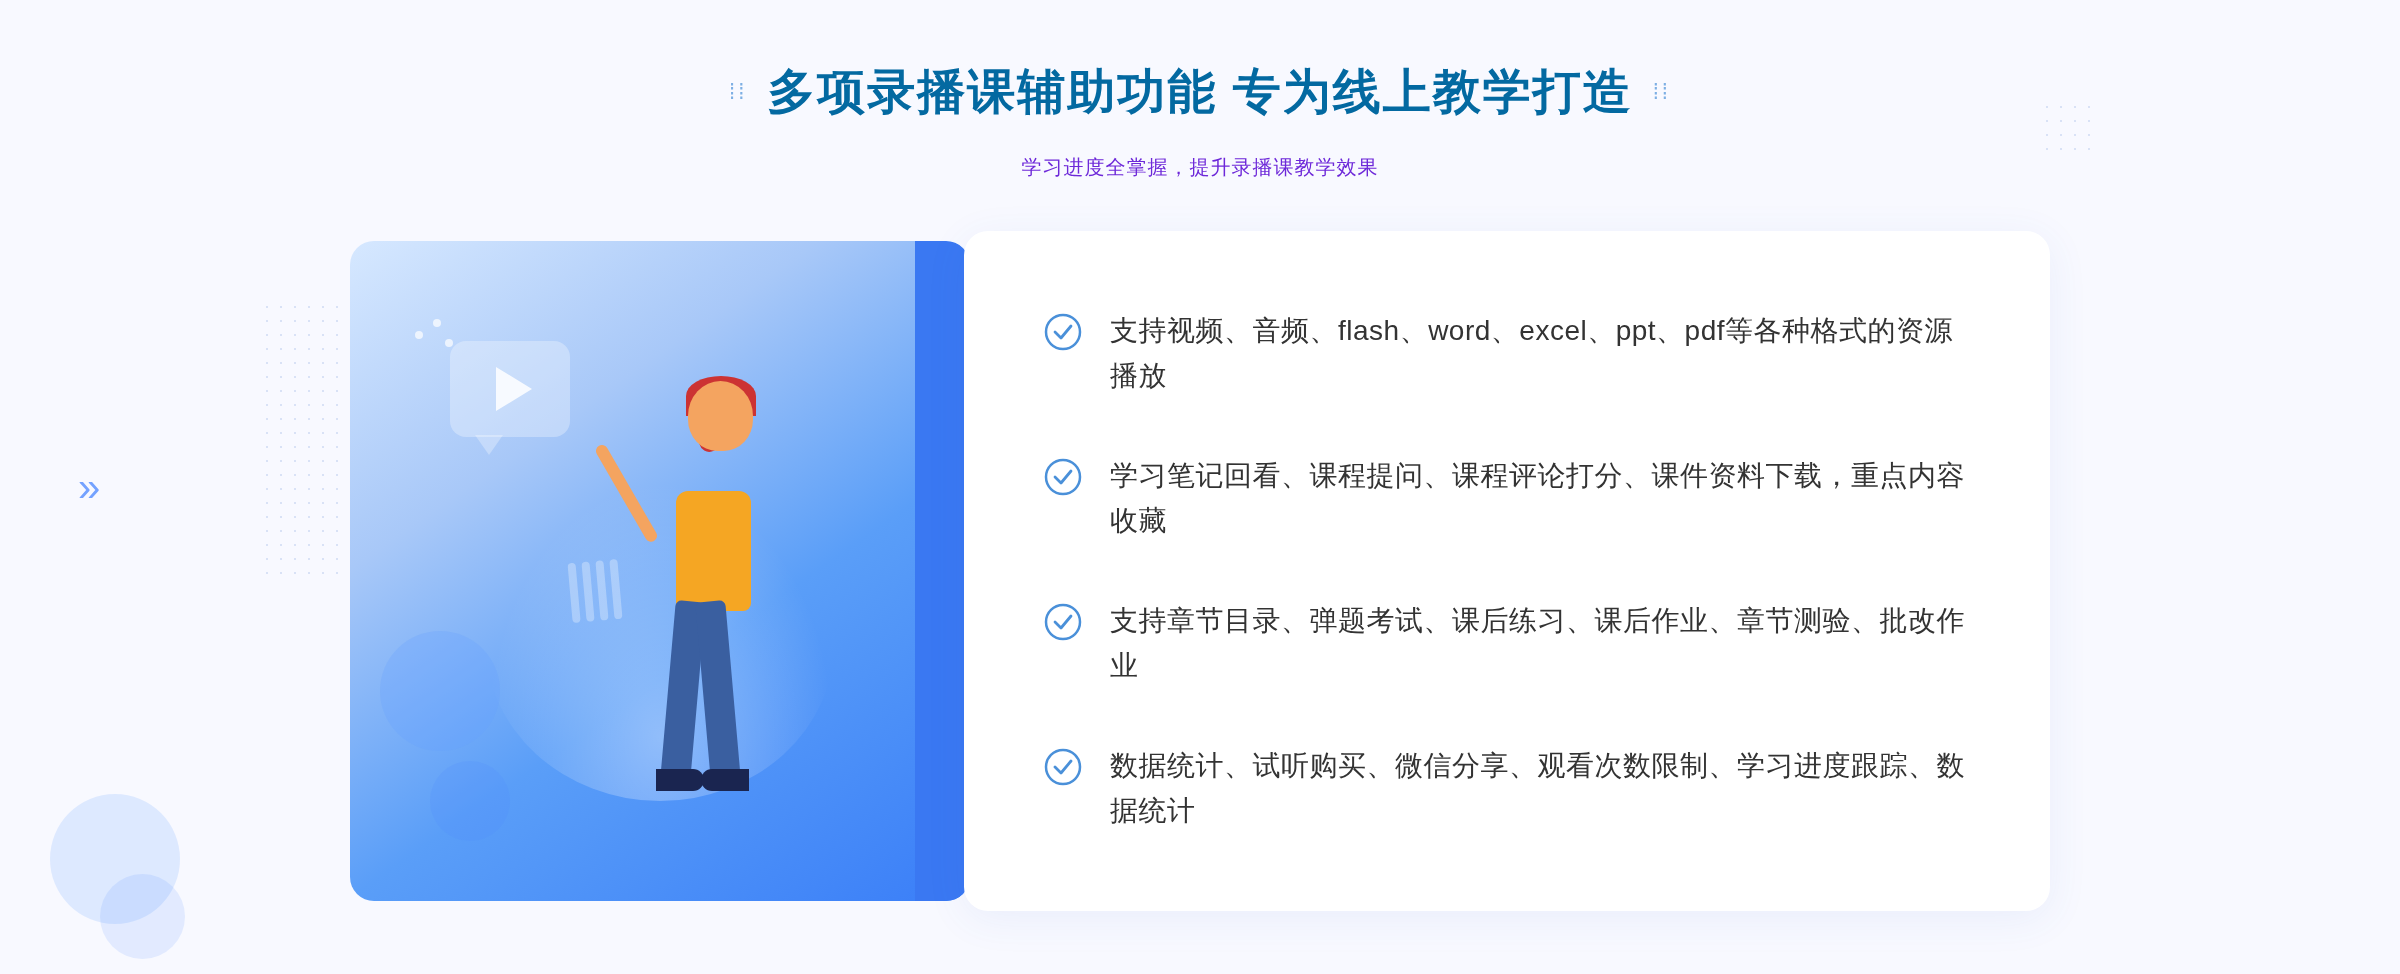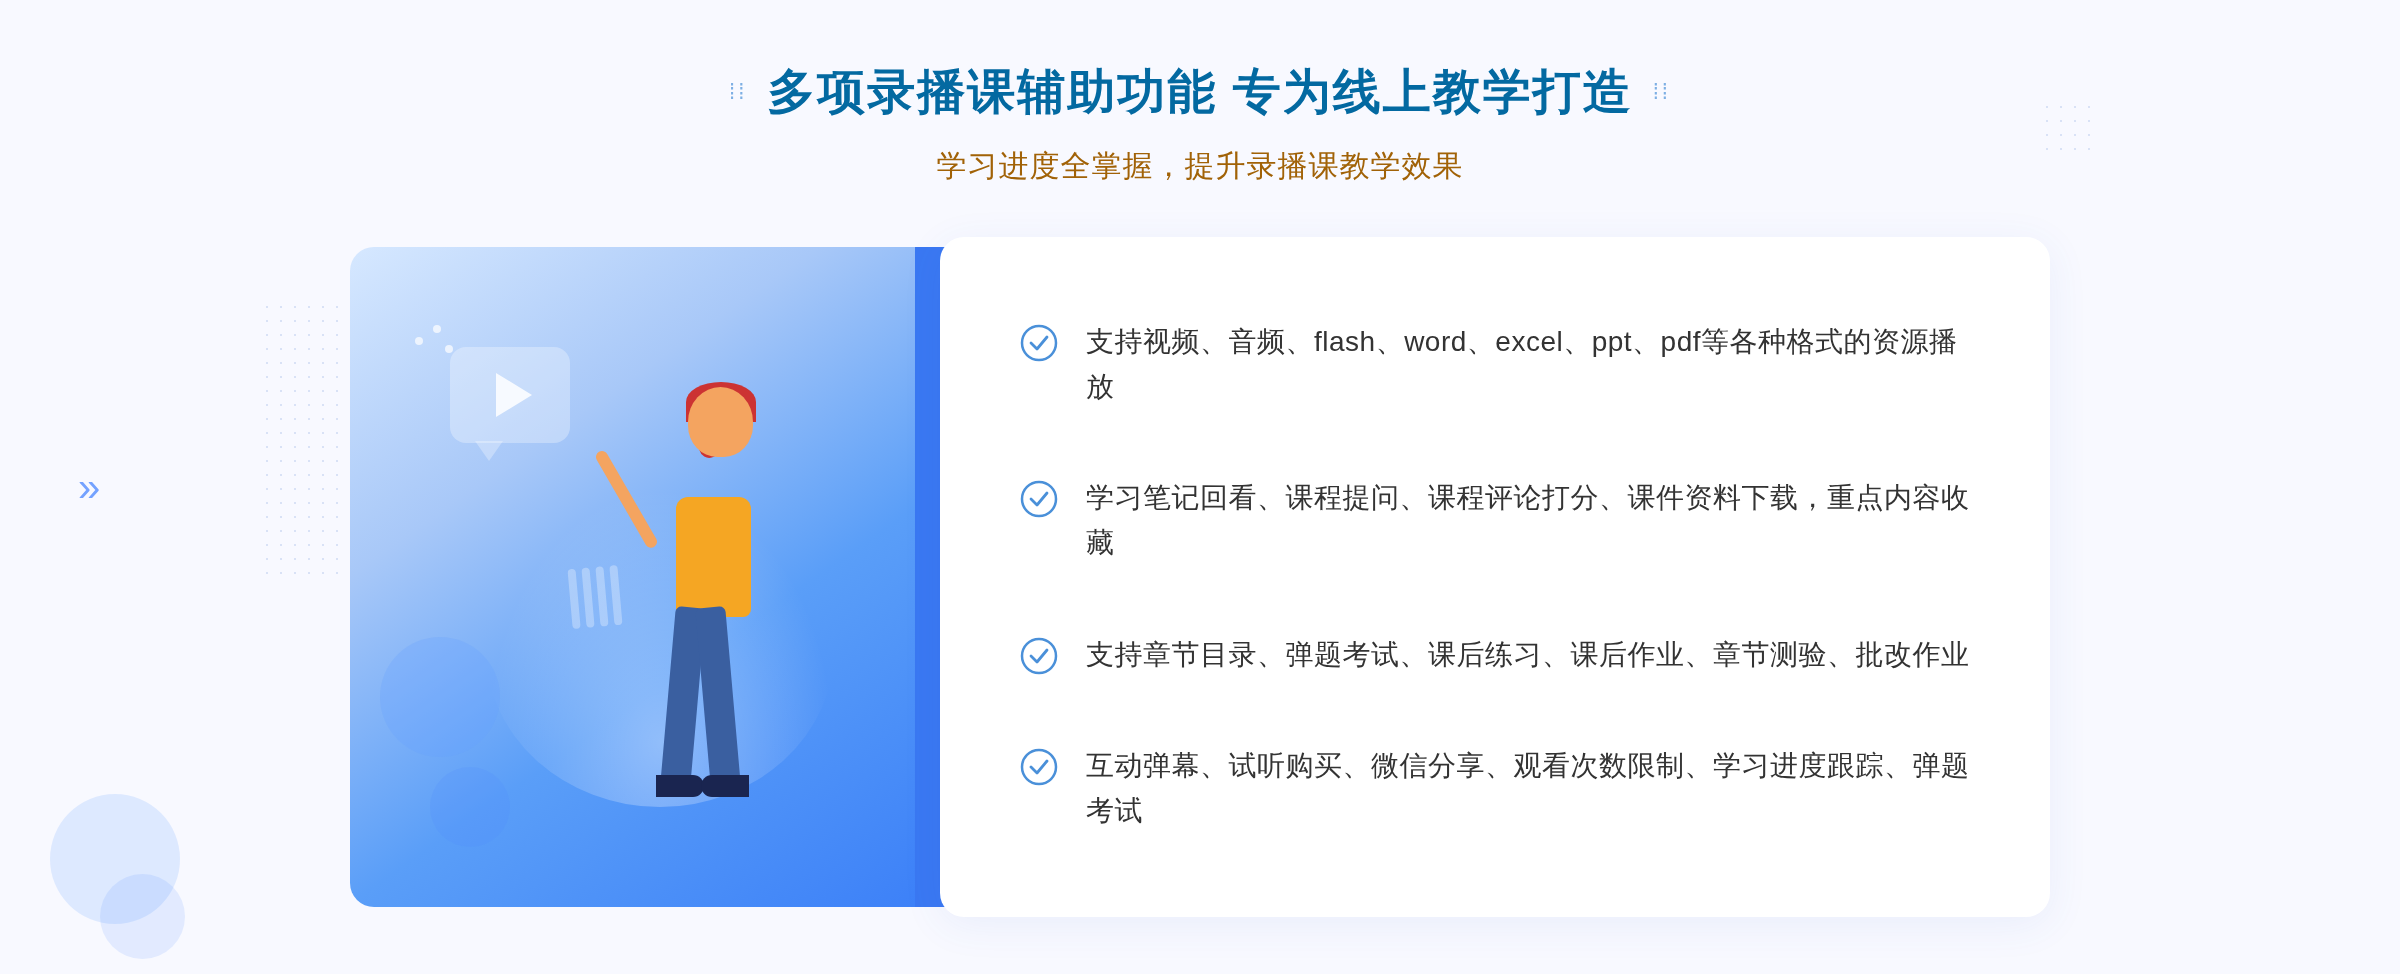--- a/index.html
+++ b/index.html
@@ -84,34 +84,35 @@
     }
 
     .header-title {
       font-size: 48px;
       font-weight: 700;
       color: #0369a1;
       letter-spacing: 2px;
     }
 
     .header-subtitle {
-      font-size: 30px;
-      color: #a16207;
-      margin-top: 22px;
+      font-size: 20px;
+      color: #6d28d9;
+      margin-top: 30px;
       letter-spacing: 1px;
     }
 
     
     .main-content {
       display: flex;
       align-items: stretch;
       justify-content: center;
       width: 1700px;
       height: 680px;
       position: relative;
+      gap: 24px;
     }
 
     
     .illustration-panel {
       width: 620px;
       height: 660px;
       border-radius: 24px;
       background: linear-gradient(145deg, #d6e8ff 0%, #a8c8f8 30%, #5a9ef8 60%, #3a7ef8 100%);
       position: relative;
       overflow: hidden;
@@ -509,21 +510,21 @@
         <span class="feature-text">支持章节目录、弹题考试、课后练习、课后作业、章节测验、批改作业</span>
       </div>
 
       <div class="feature-item">
         <div class="check-icon">
           <svg viewBox="0 0 38 38" fill="none" xmlns="http://www.w3.org/2000/svg">
             <circle cx="19" cy="19" r="17" stroke="#4a90d9" stroke-width="2.5"></circle>
             <polyline points="11,19 17,25 27,13" stroke="#4a90d9" stroke-width="2.8" stroke-linecap="round" stroke-linejoin="round"></polyline>
           </svg>
         </div>
-        <span class="feature-text">互动弹幕、试听购买、微信分享、观看次数限制、学习进度跟踪、弹题考试</span>
+        <span class="feature-text">数据统计、试听购买、微信分享、观看次数限制、学习进度跟踪、数据统计</span>
       </div>
 
     </div>
 
   </div>
 
   <div class="deco-left-circles">
     <div class="deco-circle-blue-1"></div>
     <div class="deco-circle-blue-2"></div>
   </div>

